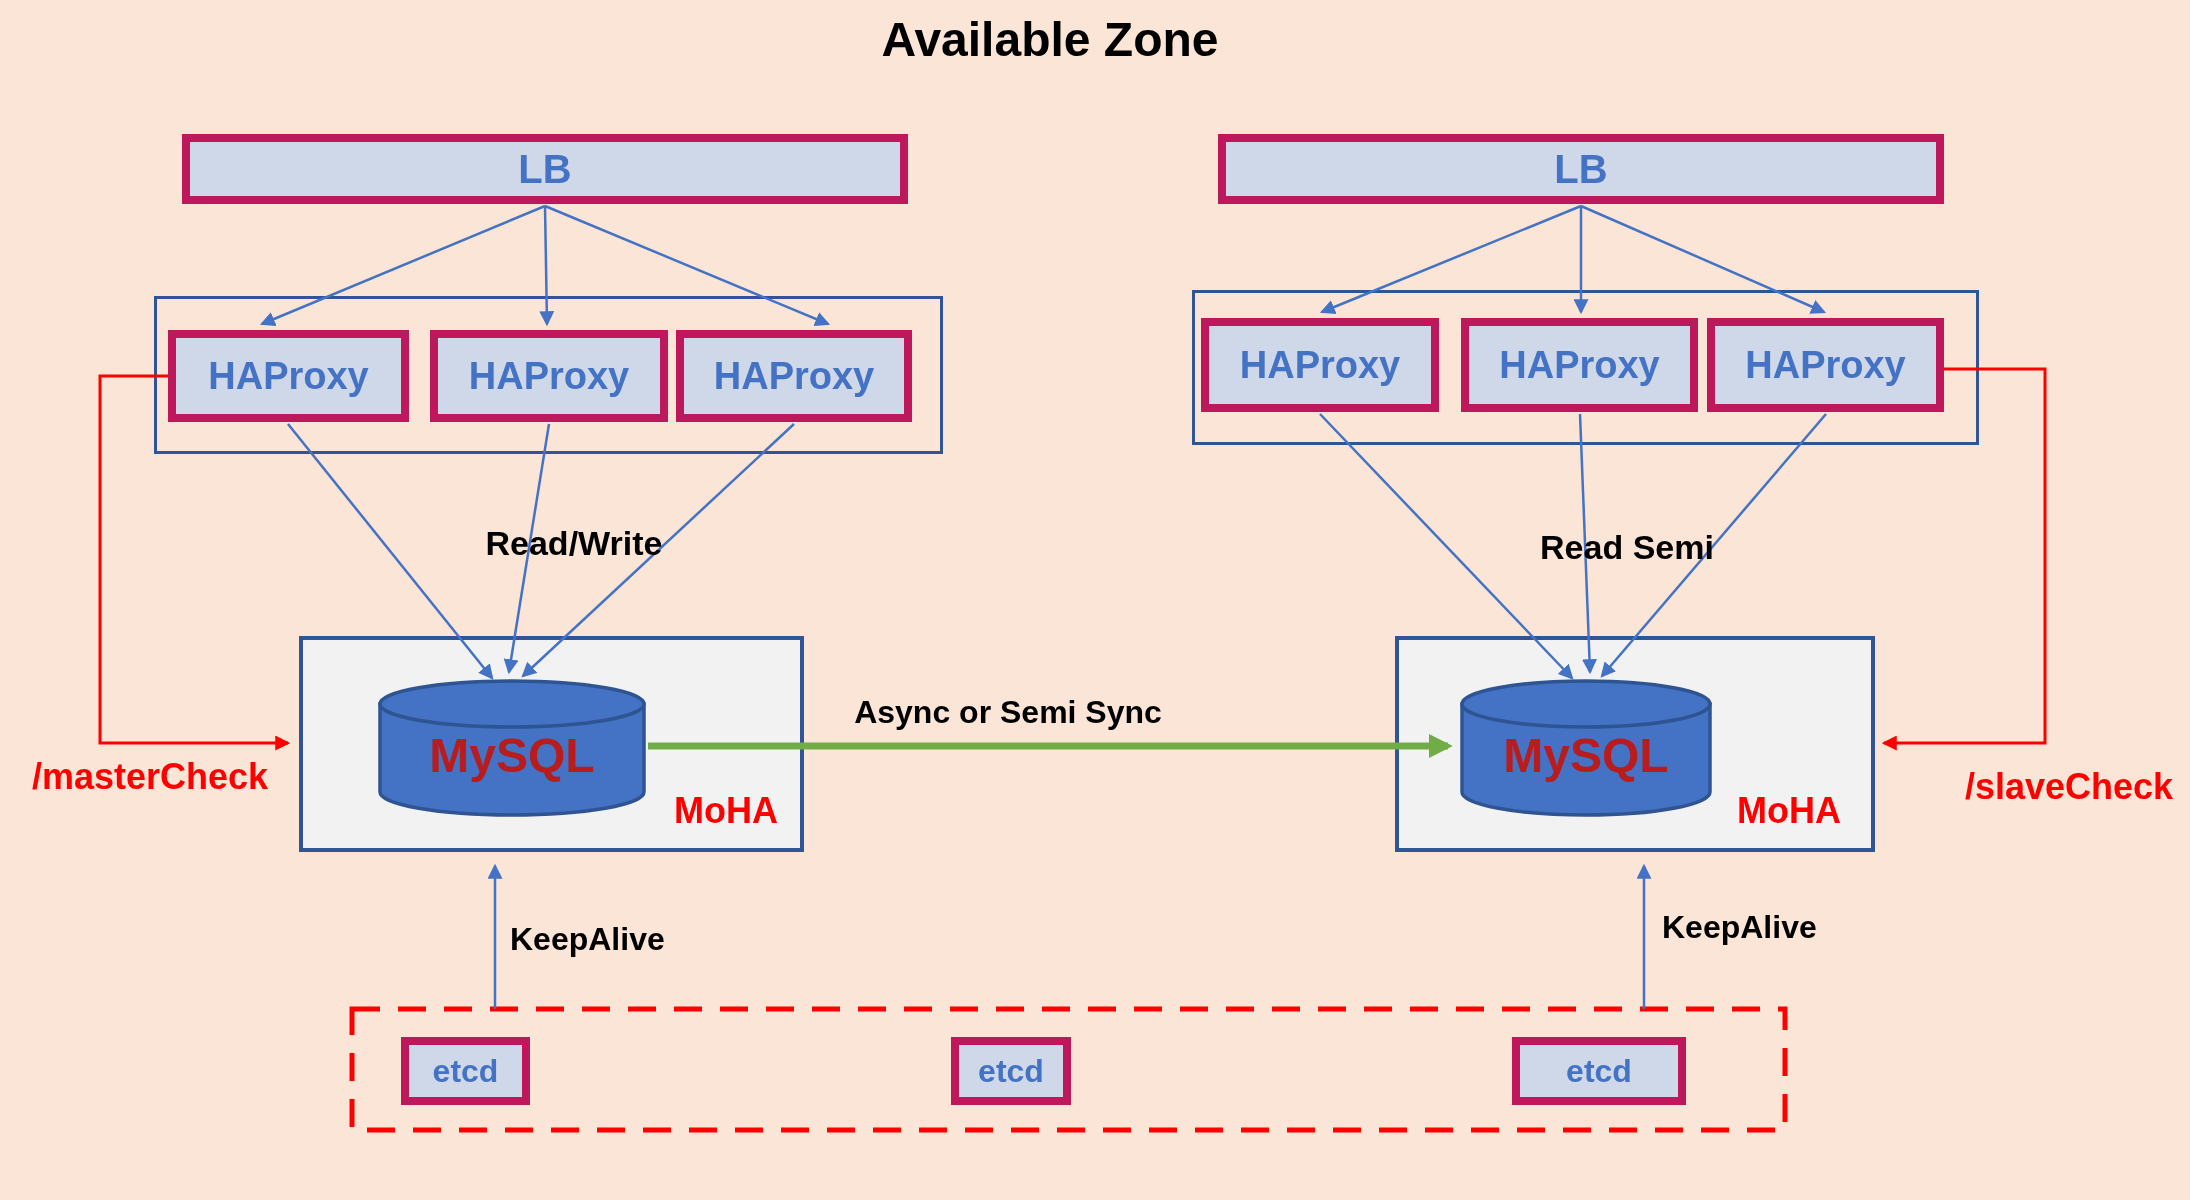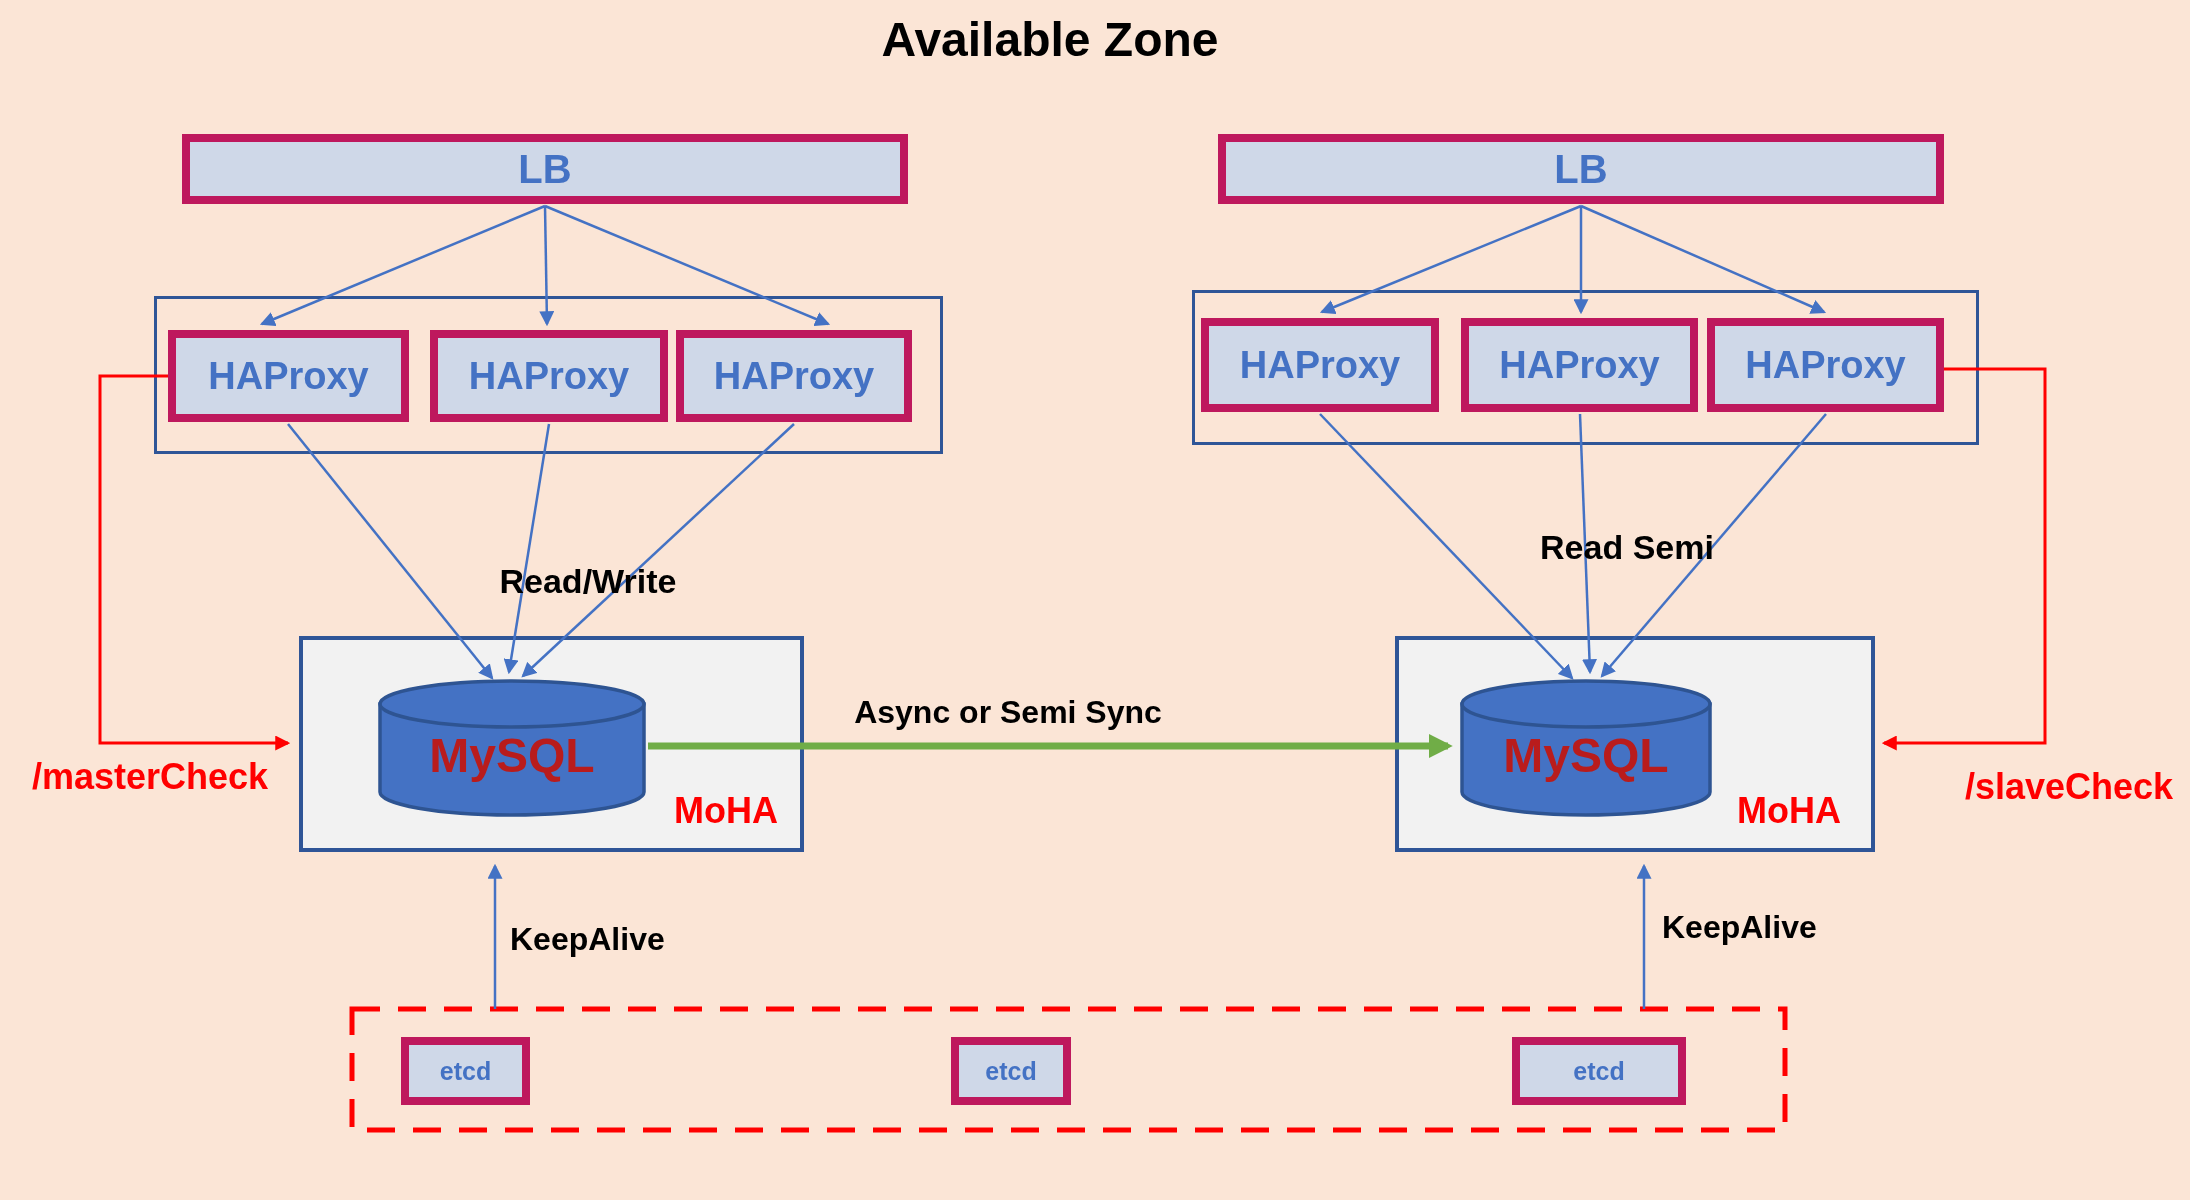--- a/index.html
+++ b/index.html
@@ -9,21 +9,21 @@
     font-family:"Liberation Sans", sans-serif;
   }
   svg.connectors{position:absolute;left:0;top:0;width:2190px;height:1200px;pointer-events:none;}
   .box{
     position:absolute;display:flex;align-items:center;justify-content:center;
     background:#CFD8E8;border:8px solid #be185d;box-sizing:border-box;
     color:#4472C4;font-weight:bold;
   }
   .lb{font-size:40px;}
   .hap{font-size:38px;}
-  .etcd{font-size:25px;}
+  .etcd{font-size:32px;}
   .group-frame{
     position:absolute;border:3px solid #2F5597;box-sizing:border-box;background:transparent;
   }
   .mysql-host{
     position:absolute;background:#F2F2F2;border:4px solid #2F5597;box-sizing:border-box;
   }
   .label{position:absolute;font-weight:bold;color:#000;white-space:nowrap;}
   .label.center{text-align:center;}
   .black-label{font-size:34px;}
   .red-label{color:#FF0000;font-size:36px;}
@@ -136,21 +136,21 @@
     <path d="M168,376 L100,376 L100,743 L288,743" stroke="#FF0000" stroke-width="3" fill="none" marker-end="url(#arrRed)"></path>
     <path d="M1944,369 L2045,369 L2045,743 L1884,743" stroke="#FF0000" stroke-width="3" fill="none" marker-end="url(#arrRed)"></path>
 
     <path d="M495,1009 L495,866" stroke="#4472C4" stroke-width="2.5" fill="none" marker-end="url(#arrBlue)"></path>
     <path d="M1644,1009 L1644,866" stroke="#4472C4" stroke-width="2.5" fill="none" marker-end="url(#arrBlue)"></path>
   </svg>
 
   <div class="mysql-text" style="left:382px;top:728px;width:260px;">MySQL</div>
   <div class="mysql-text" style="left:1456px;top:728px;width:260px;">MySQL</div>
 
-  <div class="label center black-label" style="left:438px;top:524px;width:300px;margin-top:38px;">Read/Write</div>
+  <div class="label center black-label" style="left:424px;top:524px;width:300px;">Read/Write</div>
   <div class="label center black-label" style="left:1477px;top:528px;width:300px;">Read Semi</div>
 
   <div class="label center" style="left:808px;top:694px;width:400px;font-size:32px;">Async or Semi Sync</div>
 
   <div class="label" style="left:510px;top:921px;font-size:32px;">KeepAlive</div>
   <div class="label" style="left:1662px;top:909px;font-size:32px;">KeepAlive</div>
 
   <div class="label center red-label" style="left:10px;top:756px;width:280px;">/masterCheck</div>
   <div class="label center red-label" style="left:1944px;top:766px;width:250px;">/slaveCheck</div>
 

